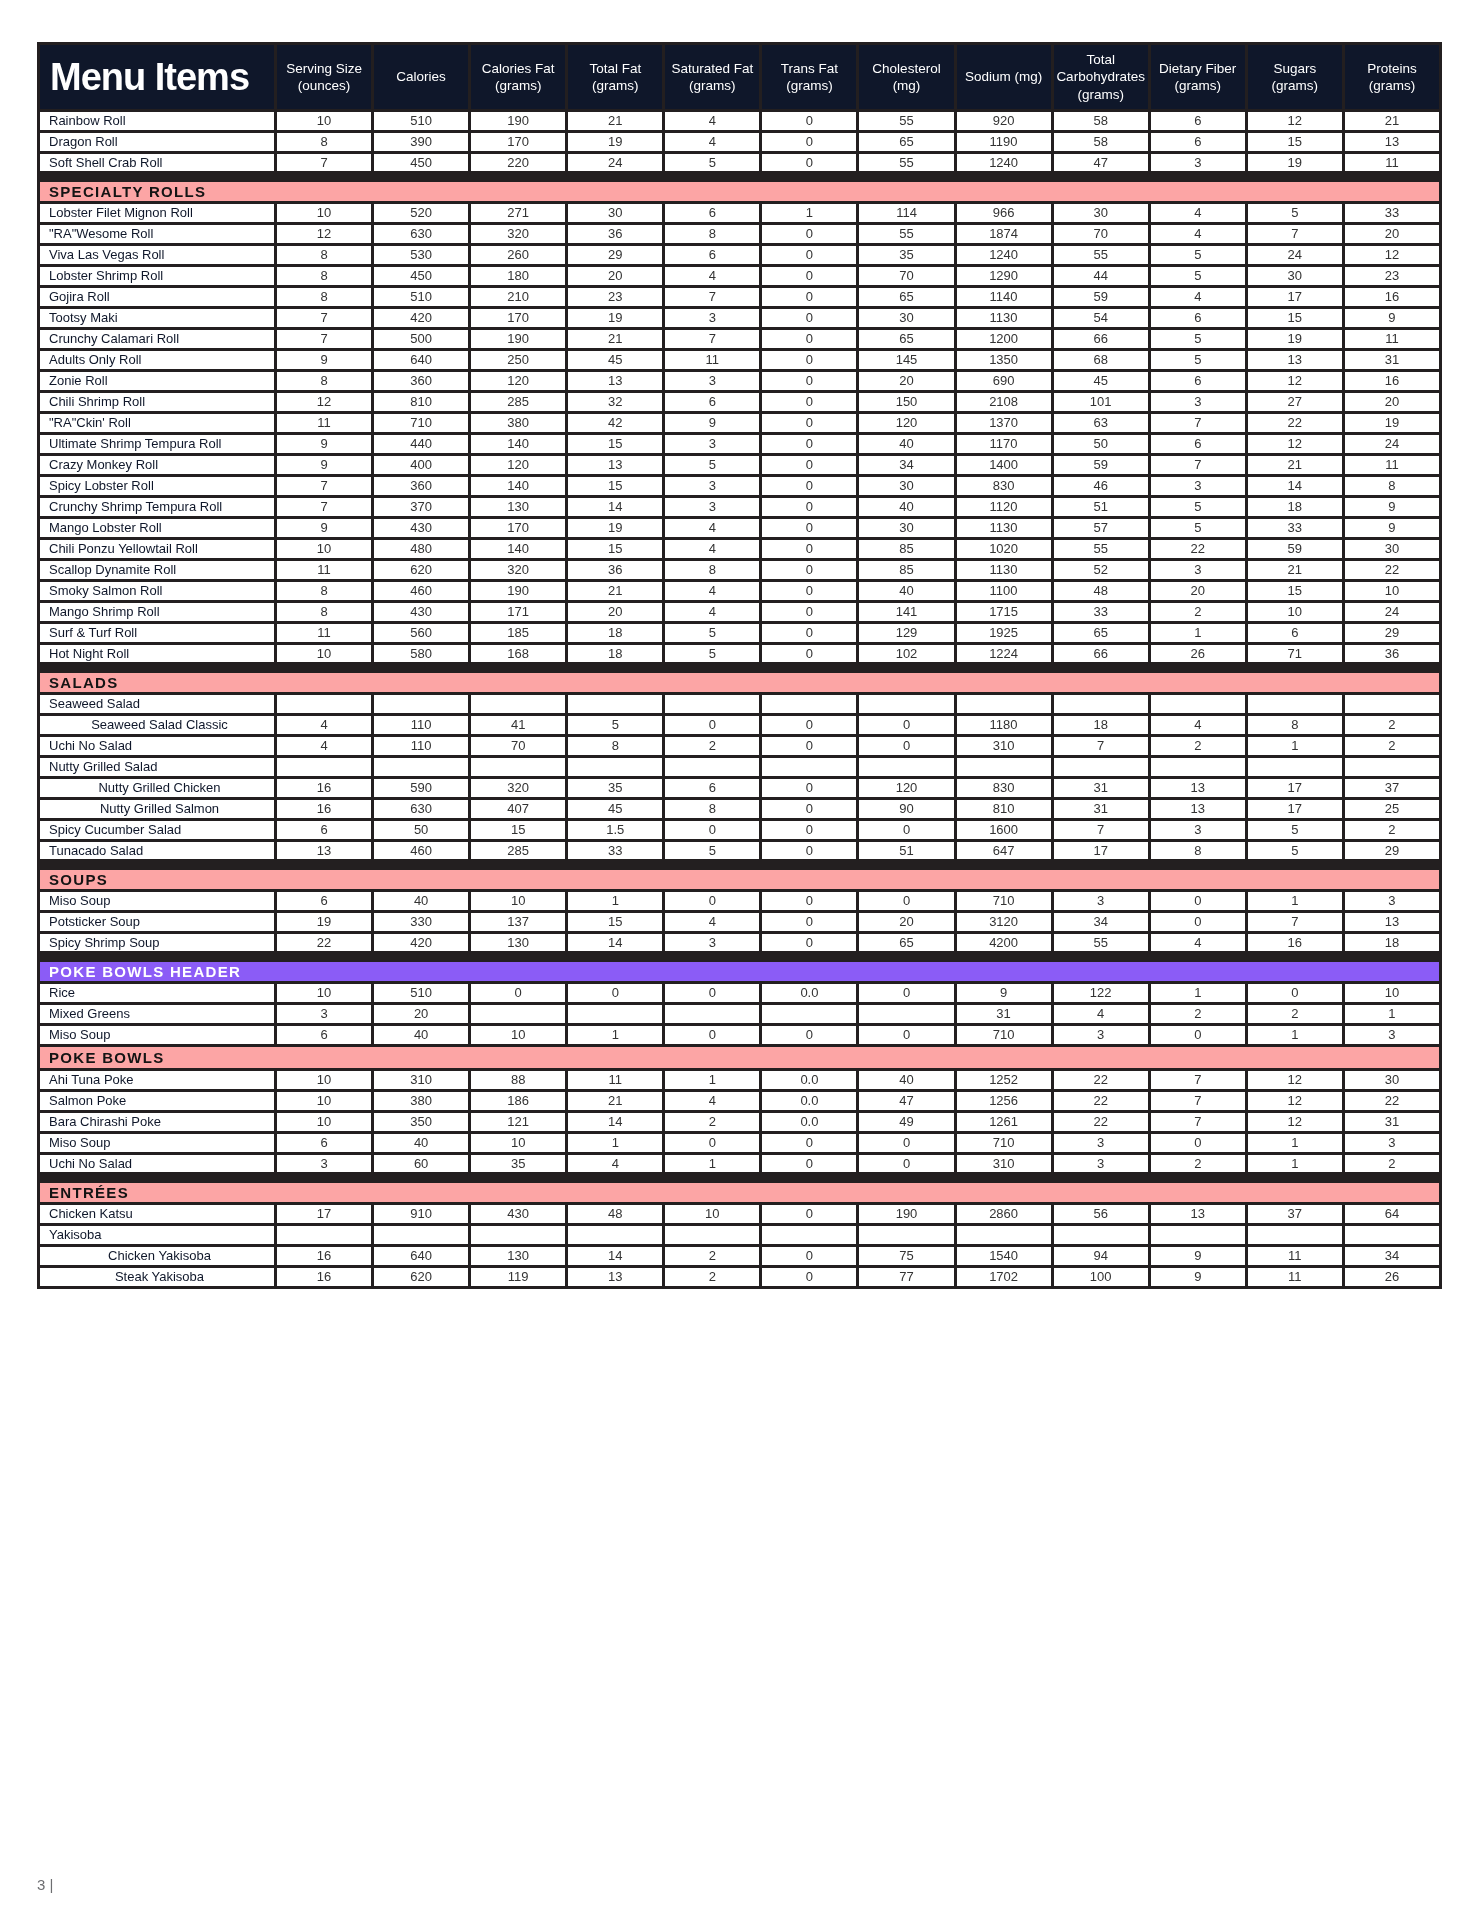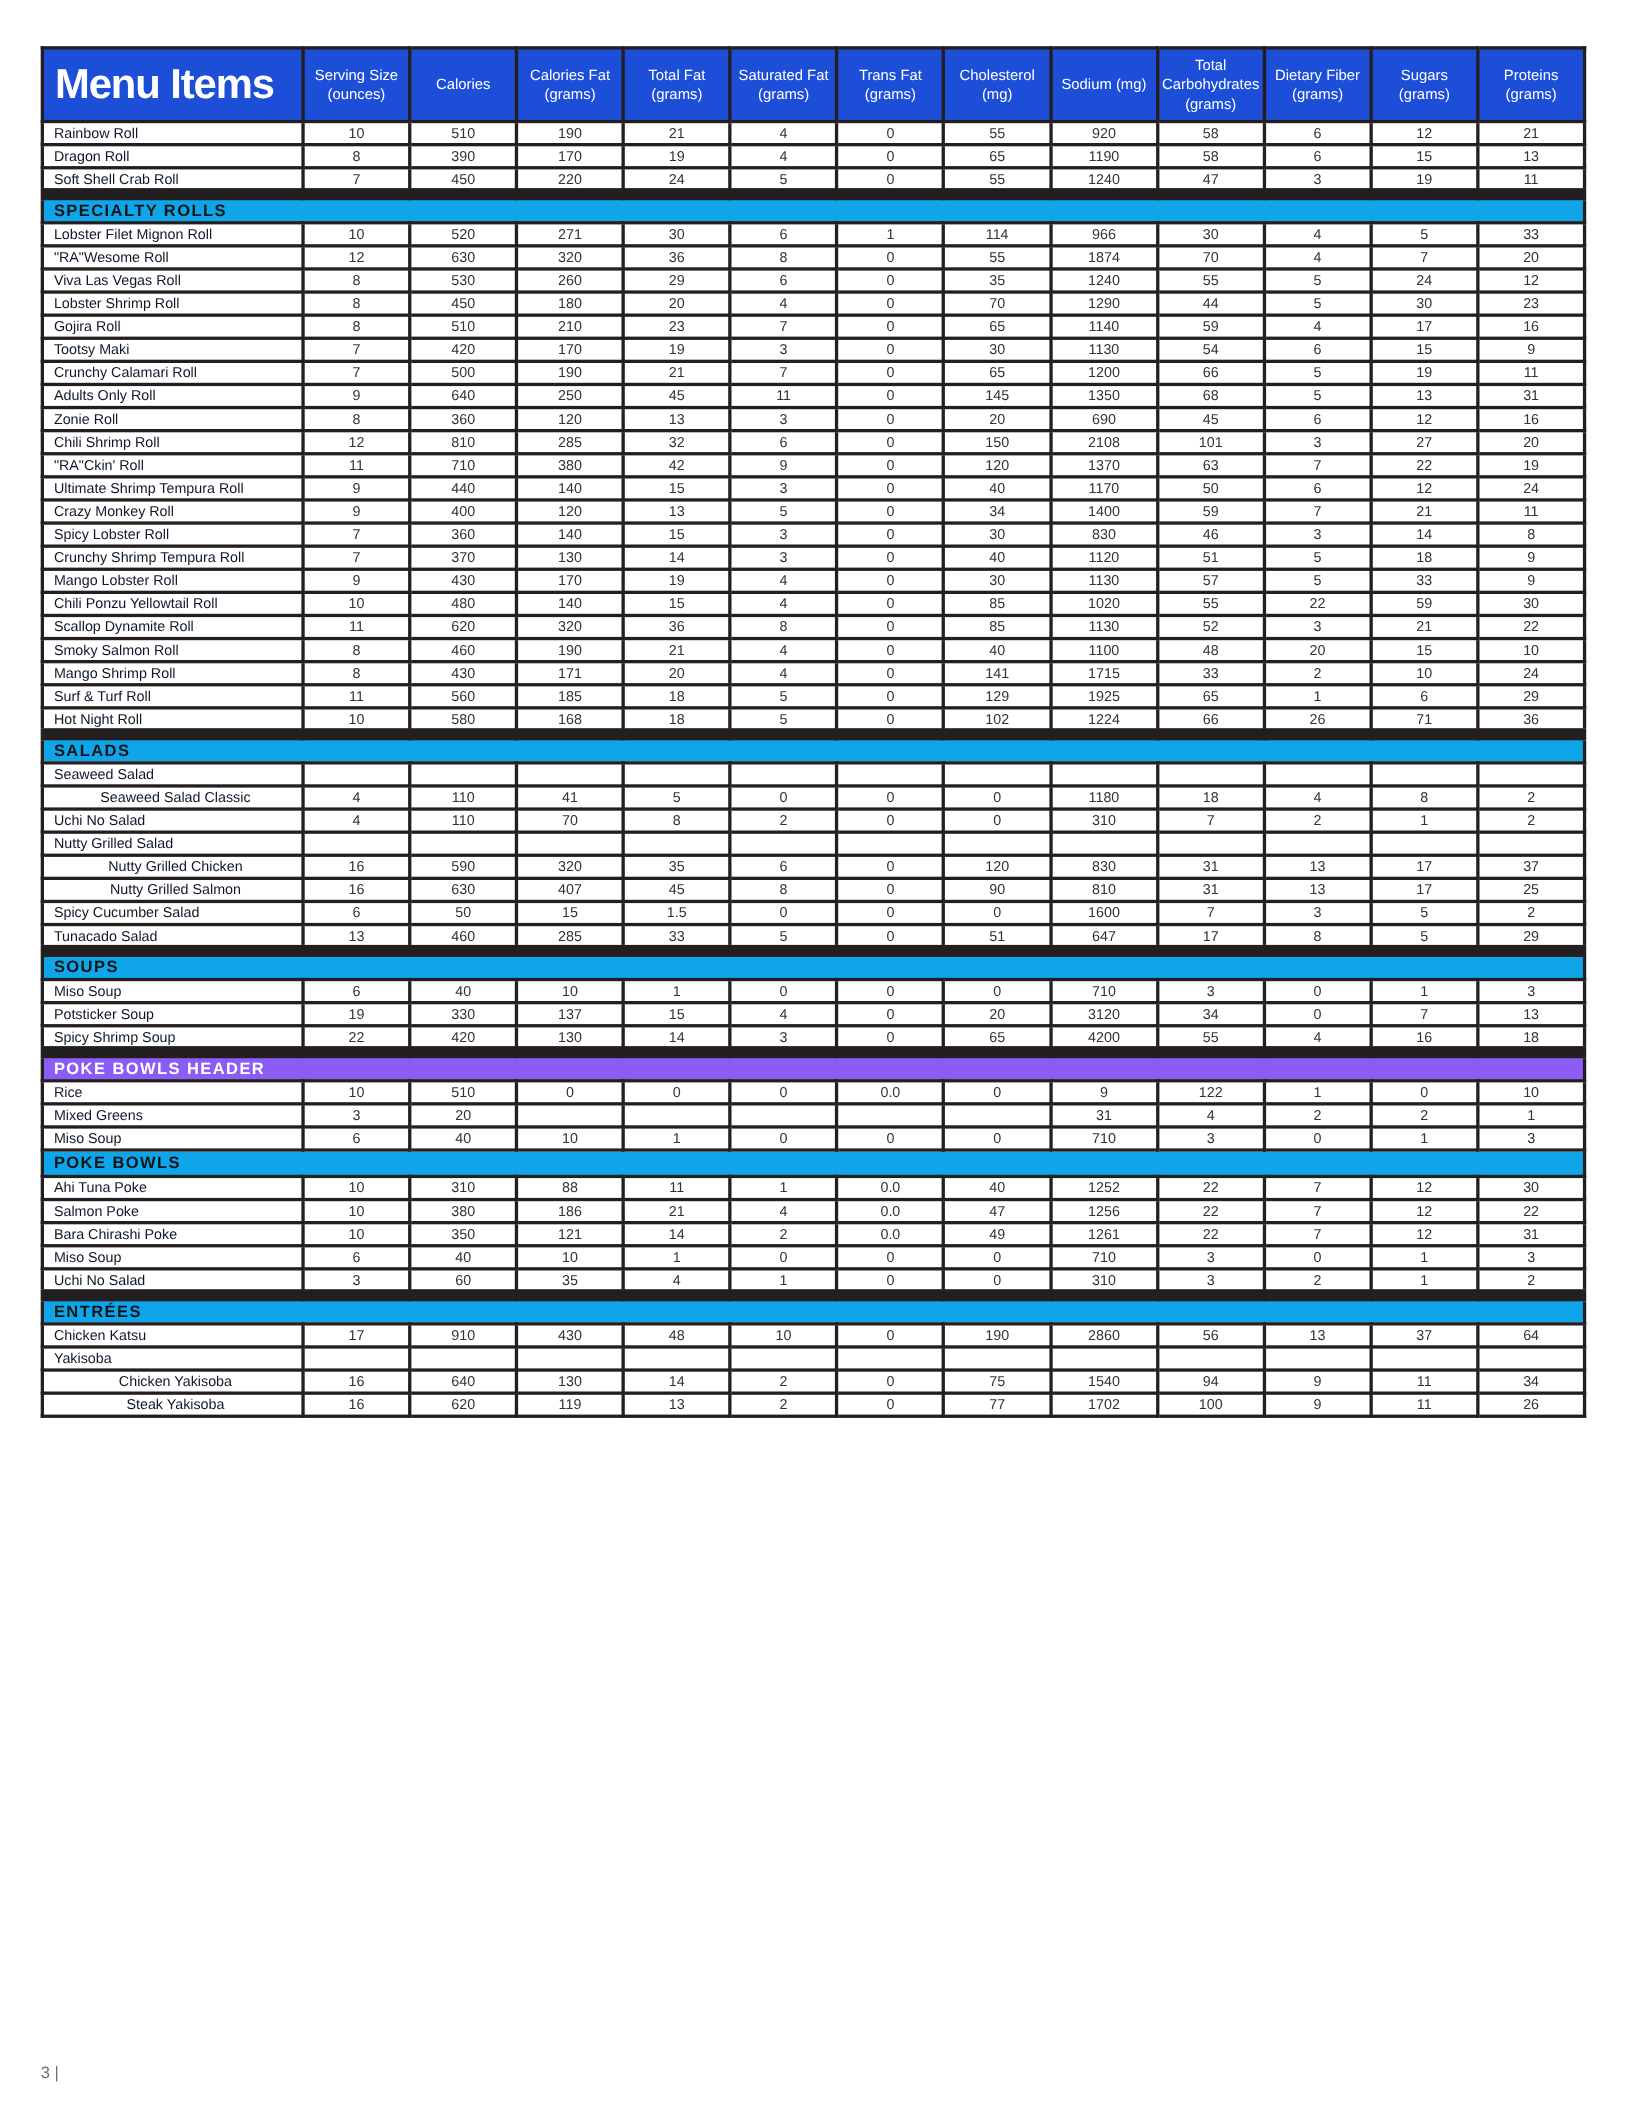--- a/index.html
+++ b/index.html
@@ -10,21 +10,21 @@
     font-family: "Liberation Sans", sans-serif;
     position: relative;
   }
   table.menu {
     position: absolute; left: 37px; top: 42px;
     width: 1405px;
     border-collapse: collapse;
     table-layout: fixed;
   }
   thead th {
-    background: #1d4ed8;
+    background: #0f172a;
     color: #ffffff;
     font-weight: 400;
     font-size: 13.5px;
     line-height: 1.28;
     white-space: pre-line;
     vertical-align: middle;
     text-align: center;
     padding: 6px 2px;
     height: 58px;
     border: 3px solid #231f20;
@@ -58,21 +58,21 @@
     padding-right: 4px;
   }
   tr.section td {
     font-weight: 700;
     font-size: 15px;
     letter-spacing: 1.3px;
     text-align: left;
     padding-left: 9px;
     height: 24px;
   }
-  tr.section.light td { background: #0ea5e9; color: #141414; margin-top: 26px; }
+  tr.section.light td { background: #fca5a5; color: #141414; margin-top: 26px; }
   tr.section.dark td  { background: #8b5cf6; color: #ffffff; }
   tr.band td { border-top-width: 11px; }
   .footer {
     position: absolute;
     left: 37px; top: 1876px;
     font-size: 15px;
     color: #6d6e71;
   }
 </style>
 </head>

